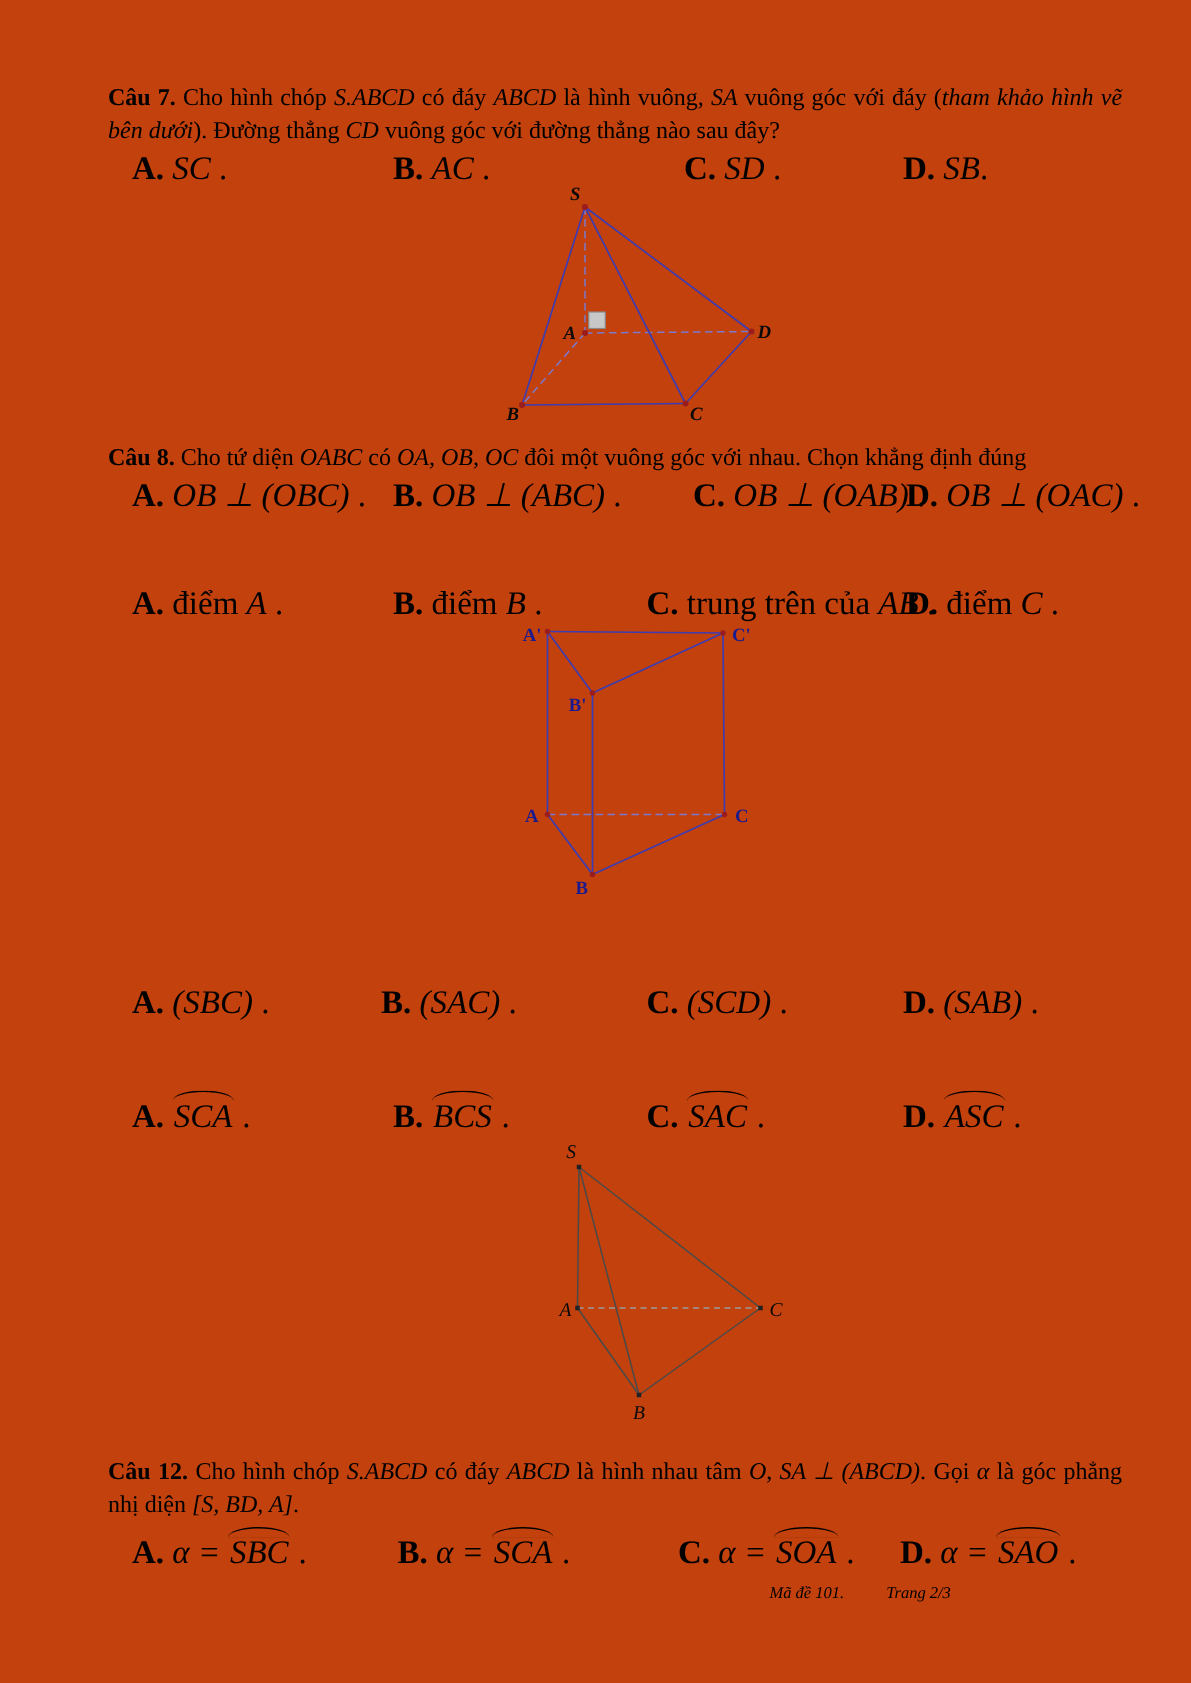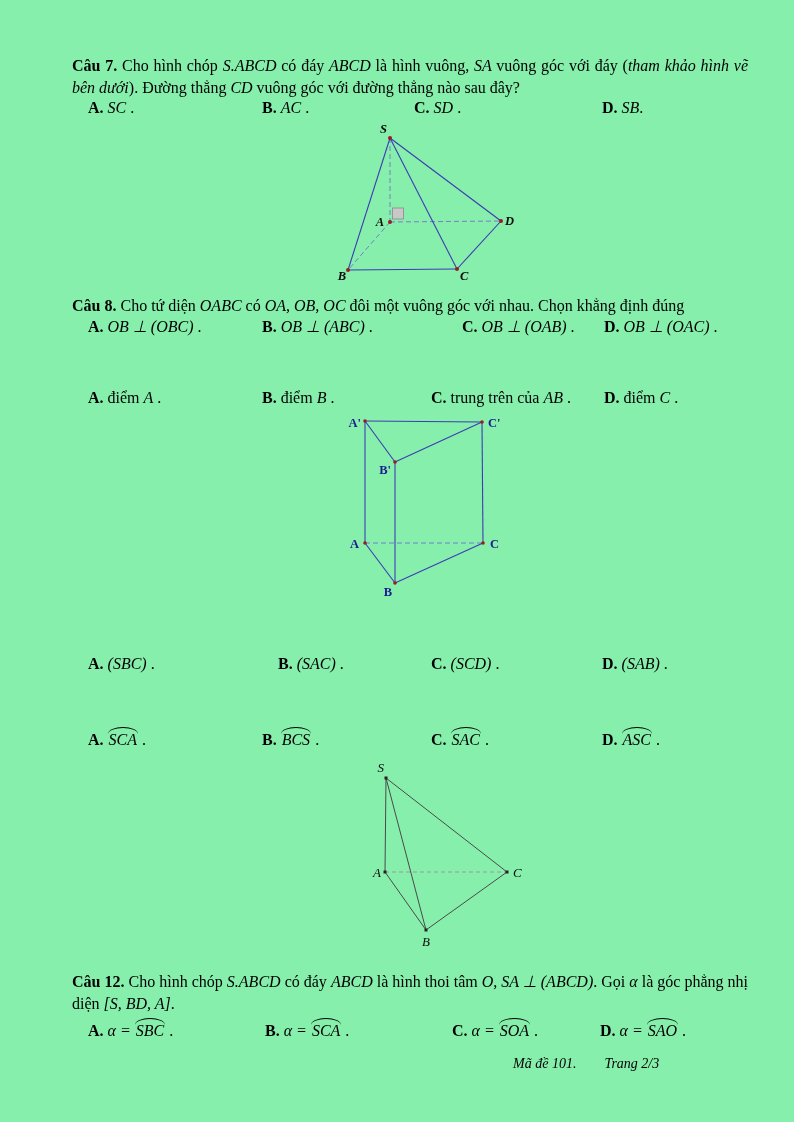--- a/index.html
+++ b/index.html
@@ -1,57 +1,57 @@
 <!DOCTYPE html>
 <html><head>
 <meta charset="utf-8">
 <style>
   html,body{margin:0;padding:0;background:#ffffff;}
-  .page{position:relative;width:794px;height:1122px;background:#86efac;overflow:hidden;
+  .page{position:relative;width:794px;height:1122px;background:#c2410c;overflow:hidden;
         font-family:"Liberation Serif",serif;color:#000;}
   .para{position:absolute;left:72px;width:676px;font-size:16px;line-height:21.5px;
         text-align:justify;}
   .para .qlabel{font-weight:bold;}
   .para i{font-style:italic;}
-  .optrow{position:absolute;left:0;width:716px;height:26px;font-size:16px;}
+  .optrow{position:absolute;left:0;width:716px;height:26px;font-size:22px;}
   .opt{position:absolute;top:0;white-space:nowrap;}
   .opt b{font-weight:bold;}
   .opt i{font-style:italic;}
   .hat{position:relative;display:inline-block;padding:0 1px;}
   .hat::before{content:"";position:absolute;left:0;right:0;top:-4px;height:6px;
         border-top:1.4px solid #000;
         border-top-left-radius:50% 100%;border-top-right-radius:50% 100%;}
   .fig{position:absolute;}
   .f-solid{stroke:#3c3cb4;stroke-width:1.1;fill:none;}
   .f-dash{stroke:#7a7ad0;stroke-width:1;stroke-dasharray:5 3;fill:none;}
   .g-solid{stroke:#4a4a4a;stroke-width:1;fill:none;}
   .g-dash{stroke:#9a9a9a;stroke-width:1;stroke-dasharray:4 3;fill:none;}
   .dot{fill:#9b1c1c;}
   .sq{fill:#222;}
   .flab1{font-family:"Liberation Serif",serif;font-weight:bold;font-style:italic;
          font-size:12.5px;fill:#0a0a0a;}
   .flab2{font-family:"Liberation Serif",serif;font-weight:bold;font-size:12.5px;fill:#1b1b8f;}
   .flab3{font-family:"Liberation Serif",serif;font-style:italic;font-size:13px;fill:#0a0a0a;}
   .ra{fill:#c8c8c8;stroke:#8a8a8a;stroke-width:0.8;}
-  .footer{position:absolute;left:513px;top:1056px;font-size:14px;font-style:italic;white-space:nowrap;}
+  .footer{position:absolute;left:513px;top:1056px;font-size:11px;font-style:italic;white-space:nowrap;}
   .footer .gap{display:inline-block;width:28px;}
 </style>
 </head>
 <body>
 
 <div class="page">
 
   <div class="para" style="top:55px">
     <span class="qlabel"></span><span class="qlabel">Câu 7.</span>
     <span>Cho hình chóp </span><i>S.ABCD </i><span>có đáy </span><i>ABCD </i><span>là hình vuông, </span><i>SA </i><span>vuông góc với đáy (</span><i>tham khảo hình vẽ bên dưới</i><span>). Đường thẳng </span><i>CD </i><span>vuông góc với đường thẳng nào sau đây?</span>
   </div>
   <div class="optrow" style="top:99px">
     <span class="opt" style="left:88px"><b>A.</b> <i>SC</i><span> .</span></span>
     <span class="opt" style="left:262px"><b>B.</b> <i>AC</i><span> .</span></span>
-    <span class="opt" style="left:414px"><b>C.</b> <i>SD</i><span> .</span></span>
+    <span class="opt" style="left:456px"><b>C.</b> <i>SD</i><span> .</span></span>
     <span class="opt" style="left:602px"><b>D.</b> <i>SB</i><span>.</span></span>
   </div>
 
   <svg class="fig" style="left:325px;top:118px" width="200" height="172" viewBox="0 0 200 172">
     <line class="f-dash" x1="65" y1="20" x2="65" y2="104"></line>
     <line class="f-dash" x1="65" y1="104" x2="23" y2="152"></line>
     <line class="f-dash" x1="65" y1="104" x2="176" y2="103"></line>
     <rect class="ra" x="67.5" y="90" width="11" height="11"></rect>
     <line class="f-solid" x1="65" y1="20" x2="23" y2="152"></line>
     <line class="f-solid" x1="65" y1="20" x2="132" y2="151"></line>
@@ -107,21 +107,21 @@
     <text class="flab2" x="33" y="17" text-anchor="end">A'</text>
     <text class="flab2" x="160" y="17" text-anchor="start">C'</text>
     <text class="flab2" x="63" y="64" text-anchor="end">B'</text>
     <text class="flab2" x="31" y="138" text-anchor="end">A</text>
     <text class="flab2" x="162" y="138" text-anchor="start">C</text>
     <text class="flab2" x="64" y="186" text-anchor="end">B</text>
   </svg>
 
   <div class="optrow" style="top:655px">
     <span class="opt" style="left:88px"><b>A.</b> <i>(SBC)</i><span> .</span></span>
-    <span class="opt" style="left:278px"><b>B.</b> <i>(SAC)</i><span> .</span></span>
+    <span class="opt" style="left:254px"><b>B.</b> <i>(SAC)</i><span> .</span></span>
     <span class="opt" style="left:431px"><b>C.</b> <i>(SCD)</i><span> .</span></span>
     <span class="opt" style="left:602px"><b>D.</b> <i>(SAB)</i><span> .</span></span>
   </div>
 
   <div class="optrow" style="top:731px">
     <span class="opt" style="left:88px"><b>A.</b> <i class="hat">SCA</i><span> .</span></span>
     <span class="opt" style="left:262px"><b>B.</b> <i class="hat">BCS</i><span> .</span></span>
     <span class="opt" style="left:431px"><b>C.</b> <i class="hat">SAC</i><span> .</span></span>
     <span class="opt" style="left:602px"><b>D.</b> <i class="hat">ASC</i><span> .</span></span>
   </div>
@@ -138,21 +138,21 @@
     <rect class="sq" x="167.5" y="115.5" width="3" height="3"></rect>
     <rect class="sq" x="86.5" y="173.5" width="3" height="3"></rect>
     <text class="flab3" x="46" y="17" text-anchor="end">S</text>
     <text class="flab3" x="43" y="122" text-anchor="end">A</text>
     <text class="flab3" x="175" y="122" text-anchor="start">C</text>
     <text class="flab3" x="88" y="191" text-anchor="middle">B</text>
   </svg>
 
   <div class="para" style="top:971px">
     <span class="qlabel">Câu 12.</span>
-    <span>Cho hình chóp </span><i>S.ABCD </i><span>có đáy </span><i>ABCD </i><span>là hình thoi tâm </span><i>O</i><span>, </span><i>SA ⊥ (ABCD)</i><span>. Gọi </span><i>α </i><span>là góc phẳng nhị diện </span><i>[S, BD, A]</i><span>.</span>
+    <span>Cho hình chóp </span><i>S.ABCD </i><span>có đáy </span><i>ABCD </i><span>là hình nhau tâm </span><i>O</i><span>, </span><i>SA ⊥ (ABCD)</i><span>. Gọi </span><i>α </i><span>là góc phẳng nhị diện </span><i>[S, BD, A]</i><span>.</span>
   </div>
   <div class="optrow" style="top:1022px">
     <span class="opt" style="left:88px"><b>A.</b> <i>α = </i><i class="hat">SBC</i><span> .</span></span>
     <span class="opt" style="left:265px"><b>B.</b> <i>α = </i><i class="hat">SCA</i><span> .</span></span>
     <span class="opt" style="left:452px"><b>C.</b> <i>α = </i><i class="hat">SOA</i><span> .</span></span>
     <span class="opt" style="left:600px"><b>D.</b> <i>α = </i><i class="hat">SAO</i><span> .</span></span>
   </div>
 
   <div class="footer">
     <span>Mã đề 101.</span><span class="gap"></span><span>Trang 2/3</span>

